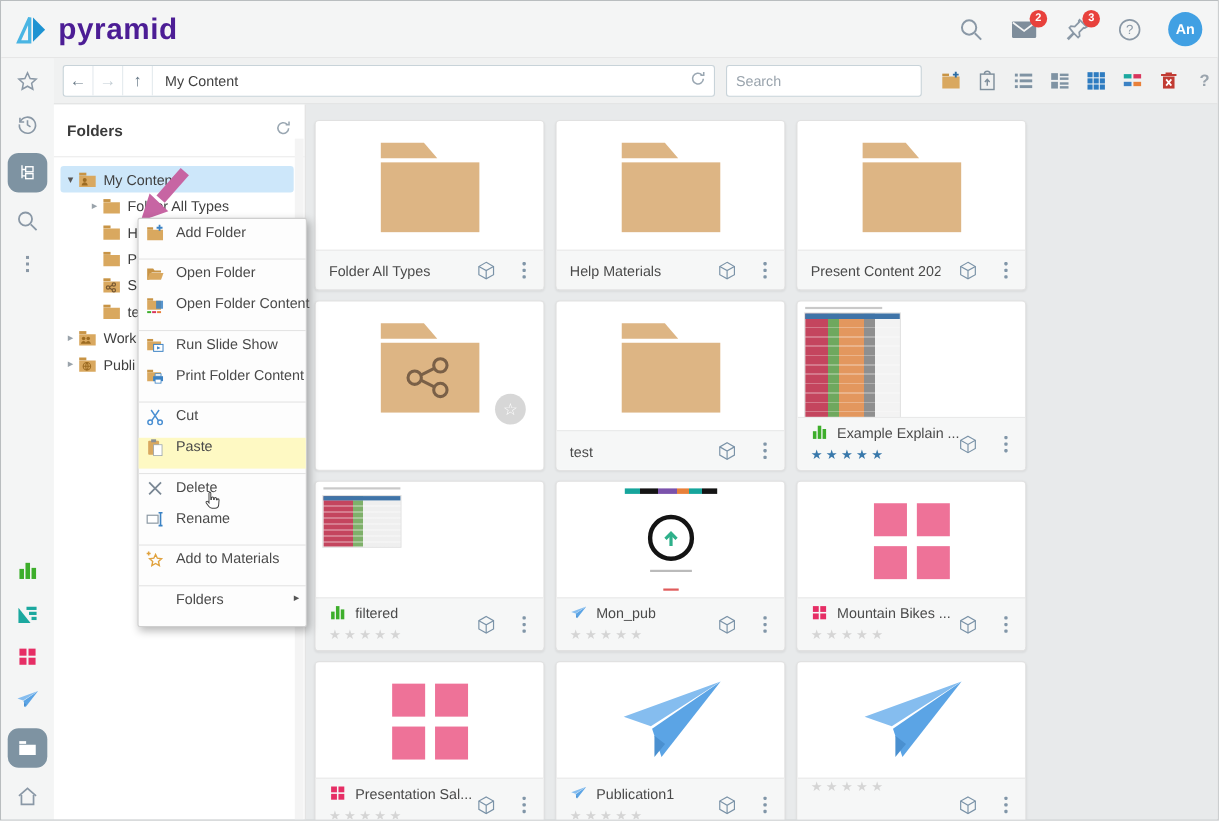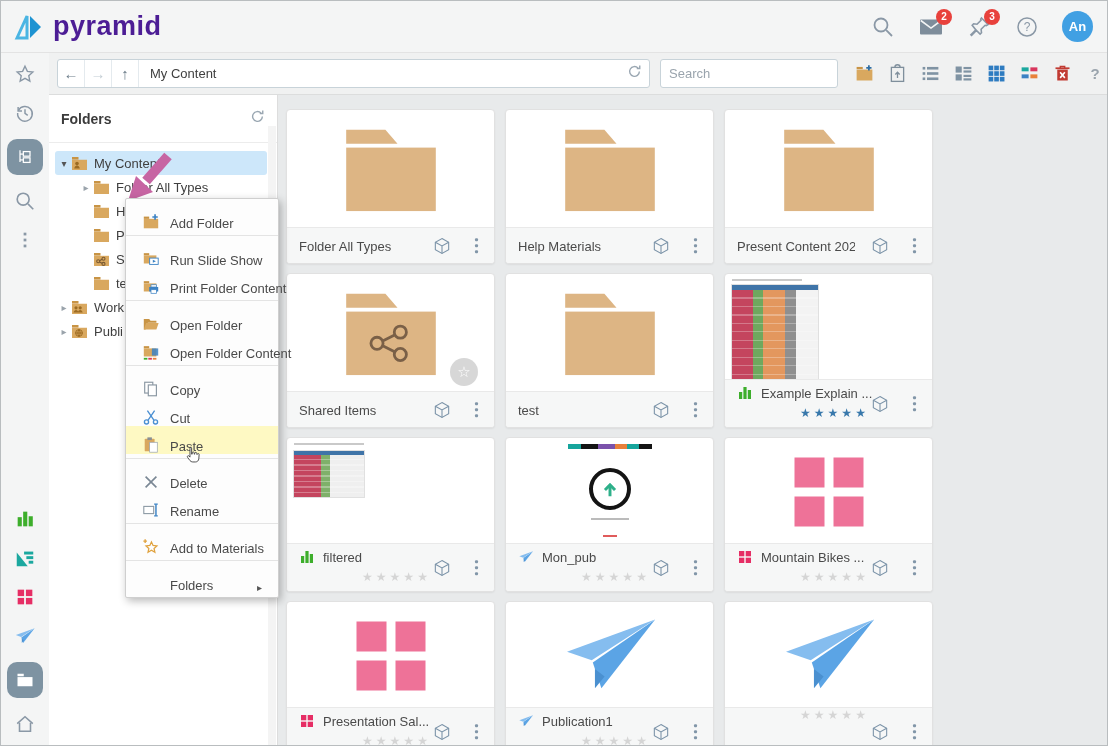--- a/index.html
+++ b/index.html
@@ -56,21 +56,21 @@
   .ticon svg{width:17px;height:15px;display:block;}
   .tlabel{overflow:hidden;}
 
   
   #content{position:absolute;left:277px;top:94px;right:0;bottom:0;background:#e8eaeb;overflow:hidden;}
   #grid{position:absolute;left:8px;top:14px;display:grid;grid-template-columns:repeat(3,209px);grid-auto-rows:155px;gap:9px 10px;}
   .tile{position:relative;background:#fff;border:1px solid #e1e1e1;border-radius:4px;box-shadow:0 1px 2px rgba(0,0,0,.06);overflow:hidden;}
   .thumb{position:absolute;left:0;top:0;right:0;}
   .thumb.h119{height:119px;} .thumb.h107{height:107px;}
   .tfoot{position:absolute;left:0;right:0;bottom:0;background:#f6f7f7;border-top:1px solid #e9e9e9;}
-  .tfoot.short{height:36px;} .tfoot.tall{height:48px;text-align:center;}
+  .tfoot.short{height:36px;} .tfoot.tall{height:48px;}
   .tname-row{display:flex;align-items:center;padding:0 12px;height:26px;}
   .tfoot.short .tname-row{height:36px;}
   .kicon{width:16px;height:16px;margin-right:8px;flex:0 0 16px;}
   .kicon svg{width:16px;height:16px;display:block;}
   .tname{font-size:13px;color:#4a4a4a;white-space:nowrap;overflow:hidden;max-width:118px;}
   .stars{padding-left:12px;font-size:12px;letter-spacing:3px;line-height:14px;}
   .stars.on{color:#3878ab;} .stars.off{color:#d5d5d5;}
   .cube{position:absolute;right:42px;top:50%;transform:translateY(-50%);width:20px;height:20px;color:#7b93a8;}
   .cube svg{width:20px;height:20px;}
   .dotsv{position:absolute;right:16px;top:50%;transform:translateY(-50%);display:flex;flex-direction:column;gap:2.5px;}
@@ -91,21 +91,21 @@
   .pubcap{position:absolute;left:50%;top:80px;transform:translateX(-50%);width:38px;height:2px;background:#bbb;}
   .pubred{position:absolute;left:50%;top:97px;transform:translateX(-50%);width:14px;height:2px;background:#e05b5b;}
   .sq4{position:absolute;left:50%;top:50%;transform:translate(-50%,-50%);display:grid;grid-template-columns:30px 30px;grid-template-rows:30px 30px;gap:9px;}
   .sq4 i{background:#ee7298;}
   .planewrap{position:absolute;left:50%;top:50%;transform:translate(-50%,-50%);width:104px;height:86px;}
 
   
   #cmenu{position:absolute;left:124px;top:197px;width:154px;background:#fdfdfd;border:1px solid #cfcfcf;border-radius:2px;box-shadow:2px 3px 8px rgba(0,0,0,.28);z-index:50;padding:4px 0;}
   .mgroup{border-top:1px solid #e4e4e4;margin-top:4px;padding-top:4px;}
   .mgroup:first-child{border-top:none;margin-top:0;padding-top:0;}
-  .mitem{height:28px;display:flex;align-items:flex-end;padding:0 16px;font-size:13px;color:#4a4a4a;white-space:nowrap;}
+  .mitem{height:28px;display:flex;align-items:flex-start;padding:0 6px;font-size:13px;color:#4a4a4a;white-space:nowrap;}
   .mitem.hl{background:#fef9c3;}
   .micon{width:18px;height:18px;margin-right:10px;flex:0 0 18px;}
   .micon svg{width:18px;height:18px;display:block;}
   .chev{margin-left:auto;font-size:10px;color:#555;}
 
   
   #pink-arrow{position:absolute;left:118px;top:150px;width:58px;height:58px;z-index:40;pointer-events:none;}
   #hand-cursor{position:absolute;left:180px;top:444px;width:22px;height:22px;z-index:60;pointer-events:none;}
 </style>
 </head>
@@ -509,34 +509,20 @@
               <rect x="12" y="25" width="96" height="68" fill="#ddb584"></rect>
               <g stroke="#7a6047" fill="none" stroke-width="3">
                 <path d="M50 57l16-8M50 61l16 8"></path>
                 <circle cx="45" cy="59" r="6.5" fill="#ddb584"></circle>
                 <circle cx="70" cy="47" r="6.5" fill="#ddb584"></circle>
                 <circle cx="70" cy="71" r="6.5" fill="#ddb584"></circle>
               </g>
             </svg>
           </div>
           <div class="fav-badge">☆</div>
-          <div class="tfoot short">
-            <div class="tname-row">
-              <span class="tname">Shared Items</span>
-            </div>
-            <span class="cube"><svg viewBox="0 0 24 24" fill="none" stroke="currentColor" stroke-width="1.3">
-                <path d="M12 3l8 4.5v9L12 21l-8-4.5v-9z"></path>
-                <path d="M4 7.5l8 4.5 8-4.5M12 12v9"></path>
-              </svg></span>
-            <span class="dotsv">
-              <i></i>
-              <i></i>
-              <i></i>
-            </span>
-          </div>
         </div>
         <div class="tile">
           <div class="thumb h119">
             <svg class="bigfolder" width="112" height="92" viewBox="0 0 120 98">
               <polygon points="12,6 54,6 67,21 12,21" fill="#ddb584"></polygon>
               <rect x="12" y="25" width="96" height="68" fill="#ddb584"></rect>
             </svg>
           </div>
           <div class="tfoot short">
             <div class="tname-row">
@@ -780,45 +766,20 @@
               <path d="M14.5 1.5v6M11.5 4.5h6" stroke="#3b82c4" stroke-width="1.8" fill="none"></path>
             </svg>
           </span>
           <span>Add Folder</span>
         </div>
       </div>
       <div class="mgroup">
         <div class="mitem">
           <span class="micon">
             <svg viewBox="0 0 20 20">
-              <rect x="2" y="3.5" width="6" height="2.5" fill="#c89445"></rect>
-              <path d="M2 6h14v9H2z" fill="#d9a85f"></path>
-              <rect x="8.5" y="9" width="9.5" height="7" fill="#fff" stroke="#3b82c4"></rect>
-              <polygon points="12,10.8 15.5,12.5 12,14.2" fill="#3b82c4"></polygon>
-            </svg>
-          </span>
-          <span>Run Slide Show</span>
-        </div>
-        <div class="mitem">
-          <span class="micon">
-            <svg viewBox="0 0 20 20">
-              <rect x="2" y="3.5" width="6" height="2.5" fill="#c89445"></rect>
-              <path d="M2 6h14v9H2z" fill="#d9a85f"></path>
-              <rect x="8" y="10" width="10" height="5" fill="#3b82c4"></rect>
-              <rect x="10" y="7.5" width="6" height="2.5" fill="#fff" stroke="#3b82c4" stroke-width=".8"></rect>
-              <rect x="10" y="13" width="6" height="4" fill="#fff" stroke="#3b82c4" stroke-width=".8"></rect>
-            </svg>
-          </span>
-          <span>Print Folder Content</span>
-        </div>
-      </div>
-      <div class="mgroup">
-        <div class="mitem">
-          <span class="micon">
-            <svg viewBox="0 0 20 20">
               <path d="M2 4.5h6l1.5 2H16v2H6.5L4 16H2z" fill="#c89445"></path>
               <path d="M4.5 9h14L16 16H2z" fill="#d9a85f"></path>
             </svg>
           </span>
           <span>Open Folder</span>
         </div>
         <div class="mitem">
           <span class="micon">
             <svg viewBox="0 0 20 20">
               <rect x="2" y="3.5" width="6" height="2.5" fill="#c89445"></rect>
@@ -828,27 +789,43 @@
               <rect x="7" y="16.5" width="4" height="2" fill="#d8365d"></rect>
               <rect x="12" y="16.5" width="4" height="2" fill="#e8803a"></rect>
             </svg>
           </span>
           <span>Open Folder Content</span>
         </div>
       </div>
       <div class="mgroup">
         <div class="mitem">
           <span class="micon">
-            <svg viewBox="0 0 20 20" fill="#fff" stroke="#8b98a3" stroke-width="1.3">
-              <rect x="3" y="2.5" width="9" height="12"></rect>
-              <rect x="7" y="5.5" width="9" height="12"></rect>
-            </svg>
-          </span>
-          <span>Copy</span>
-        </div>
+            <svg viewBox="0 0 20 20">
+              <rect x="2" y="3.5" width="6" height="2.5" fill="#c89445"></rect>
+              <path d="M2 6h14v9H2z" fill="#d9a85f"></path>
+              <rect x="8.5" y="9" width="9.5" height="7" fill="#fff" stroke="#3b82c4"></rect>
+              <polygon points="12,10.8 15.5,12.5 12,14.2" fill="#3b82c4"></polygon>
+            </svg>
+          </span>
+          <span>Run Slide Show</span>
+        </div>
+        <div class="mitem">
+          <span class="micon">
+            <svg viewBox="0 0 20 20">
+              <rect x="2" y="3.5" width="6" height="2.5" fill="#c89445"></rect>
+              <path d="M2 6h14v9H2z" fill="#d9a85f"></path>
+              <rect x="8" y="10" width="10" height="5" fill="#3b82c4"></rect>
+              <rect x="10" y="7.5" width="6" height="2.5" fill="#fff" stroke="#3b82c4" stroke-width=".8"></rect>
+              <rect x="10" y="13" width="6" height="4" fill="#fff" stroke="#3b82c4" stroke-width=".8"></rect>
+            </svg>
+          </span>
+          <span>Print Folder Content</span>
+        </div>
+      </div>
+      <div class="mgroup">
         <div class="mitem">
           <span class="micon">
             <svg viewBox="0 0 20 20" stroke="#4a8fd2" fill="none" stroke-width="1.5">
               <circle cx="5" cy="15.5" r="2.3"></circle>
               <circle cx="15" cy="15.5" r="2.3"></circle>
               <path d="M6.6 13.7L14 3M13.4 13.7L6 3"></path>
             </svg>
           </span>
           <span>Cut</span>
         </div>

